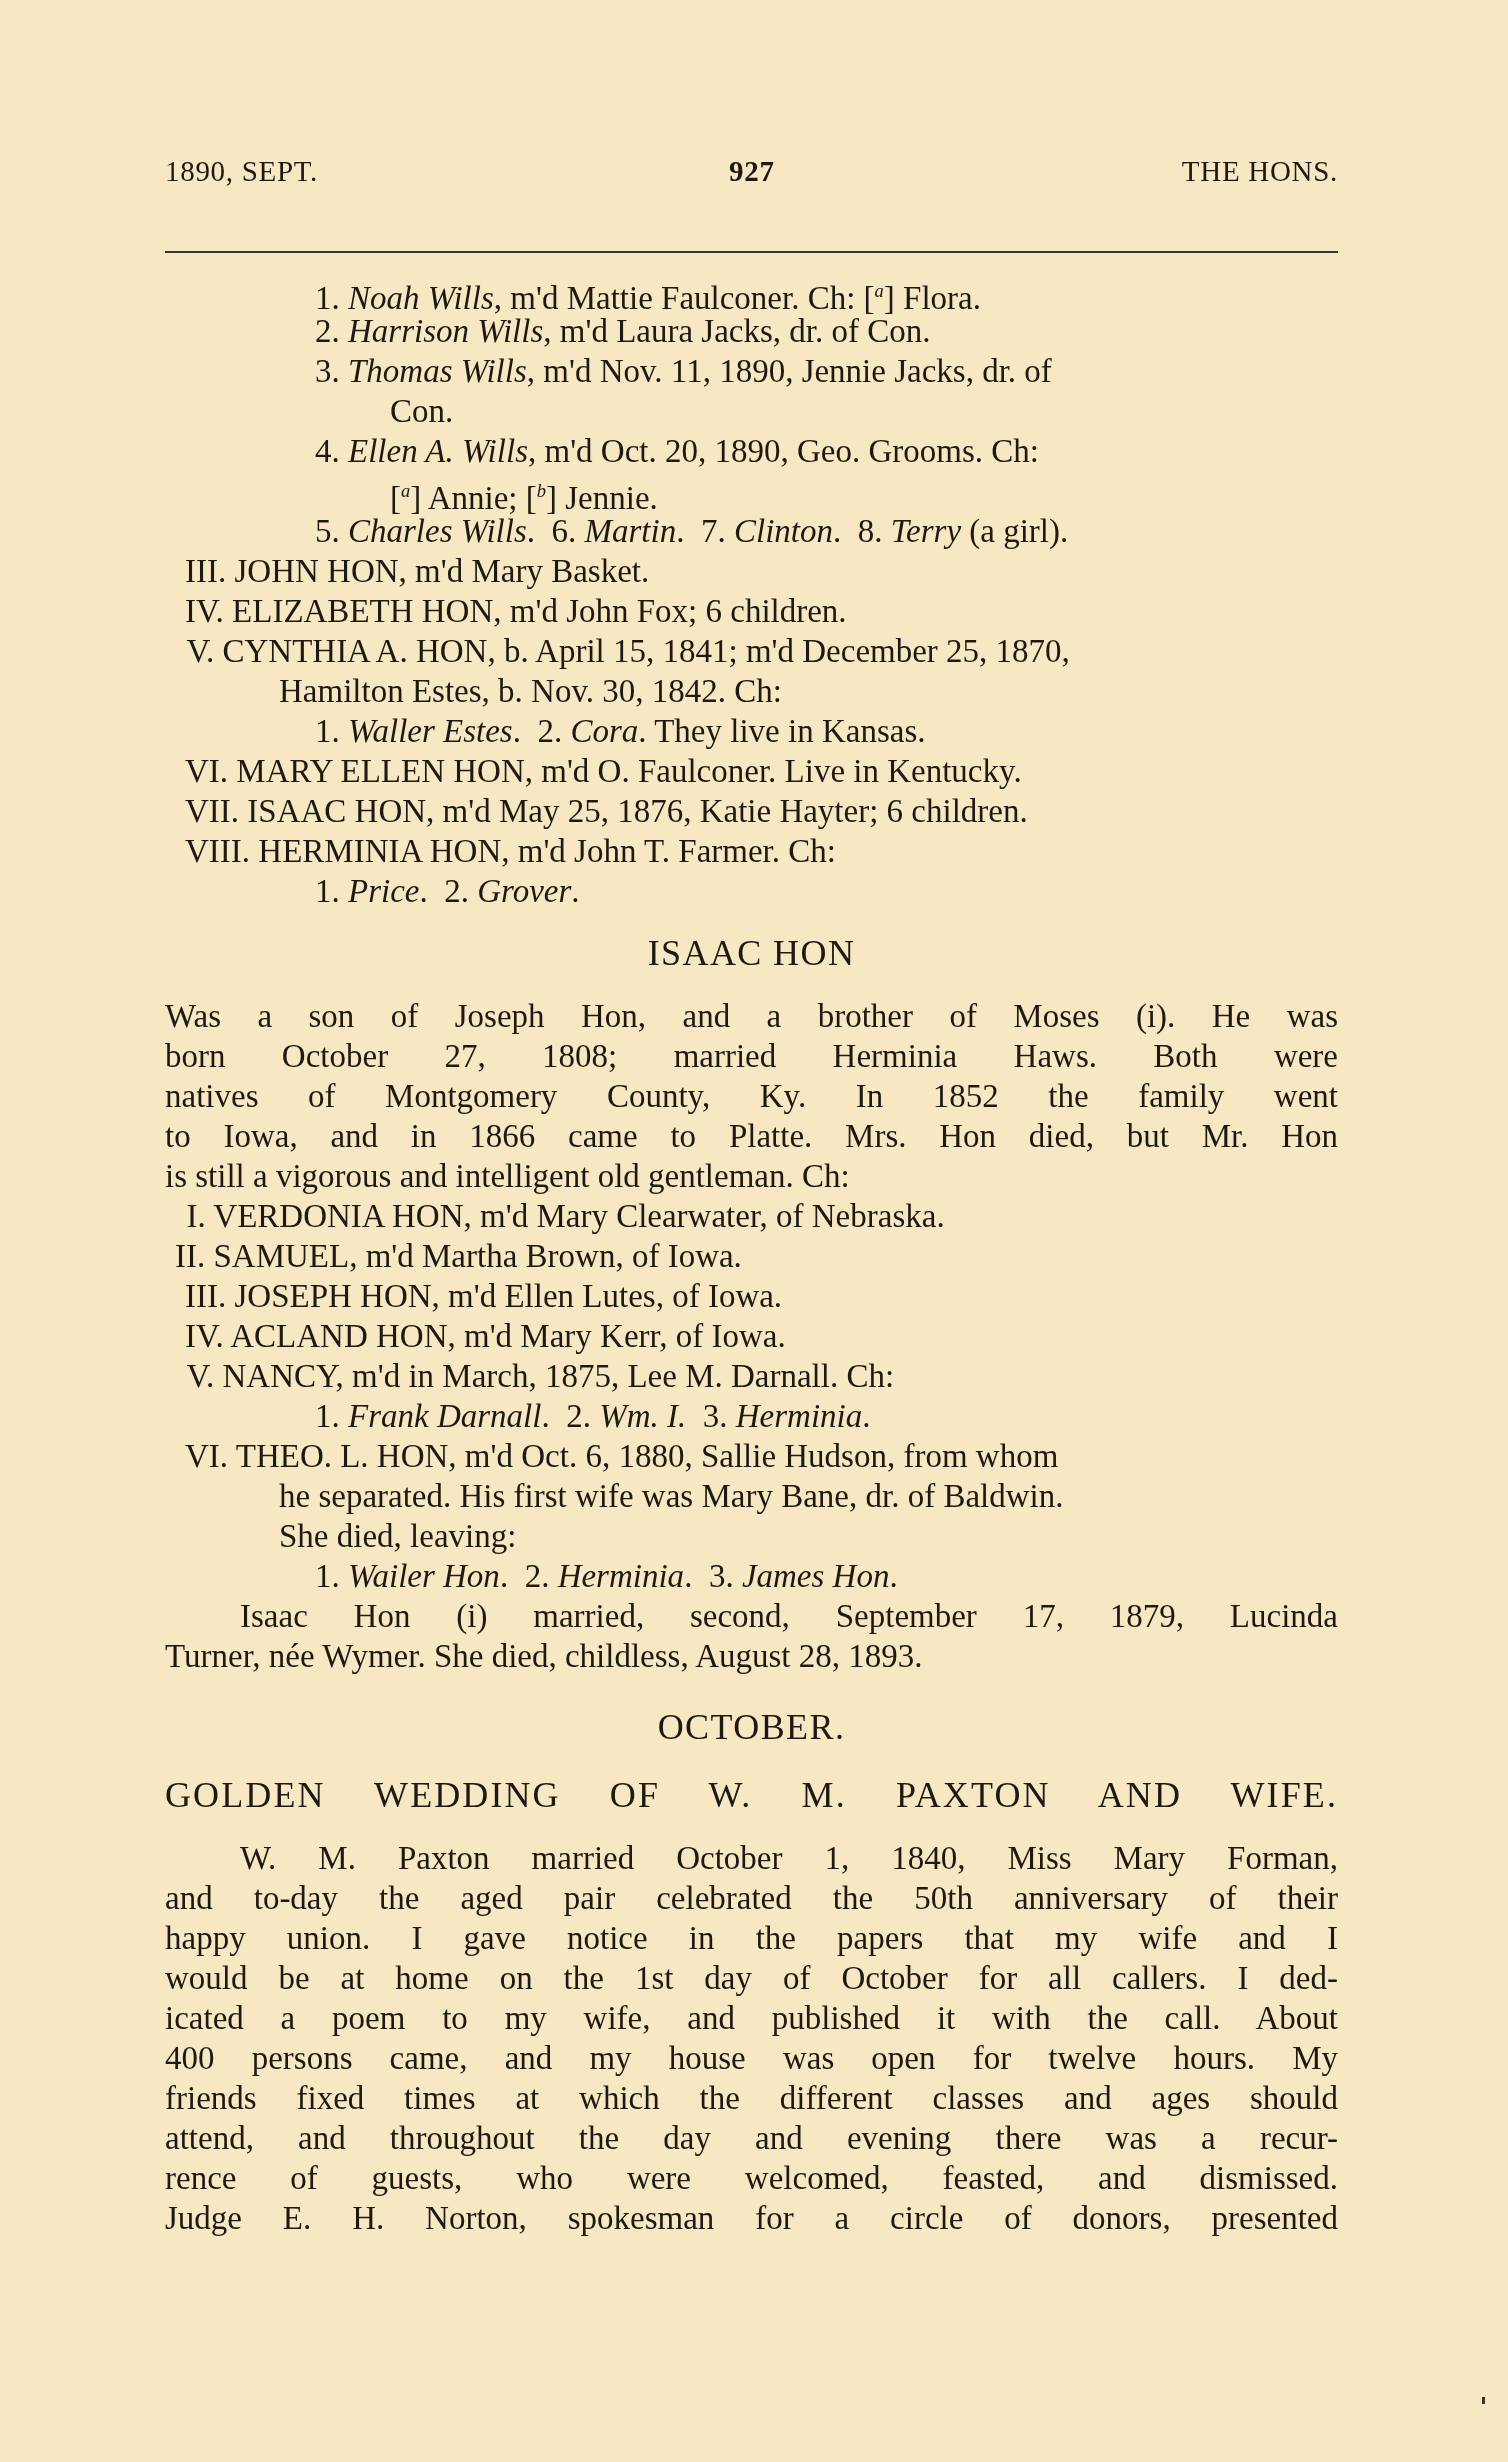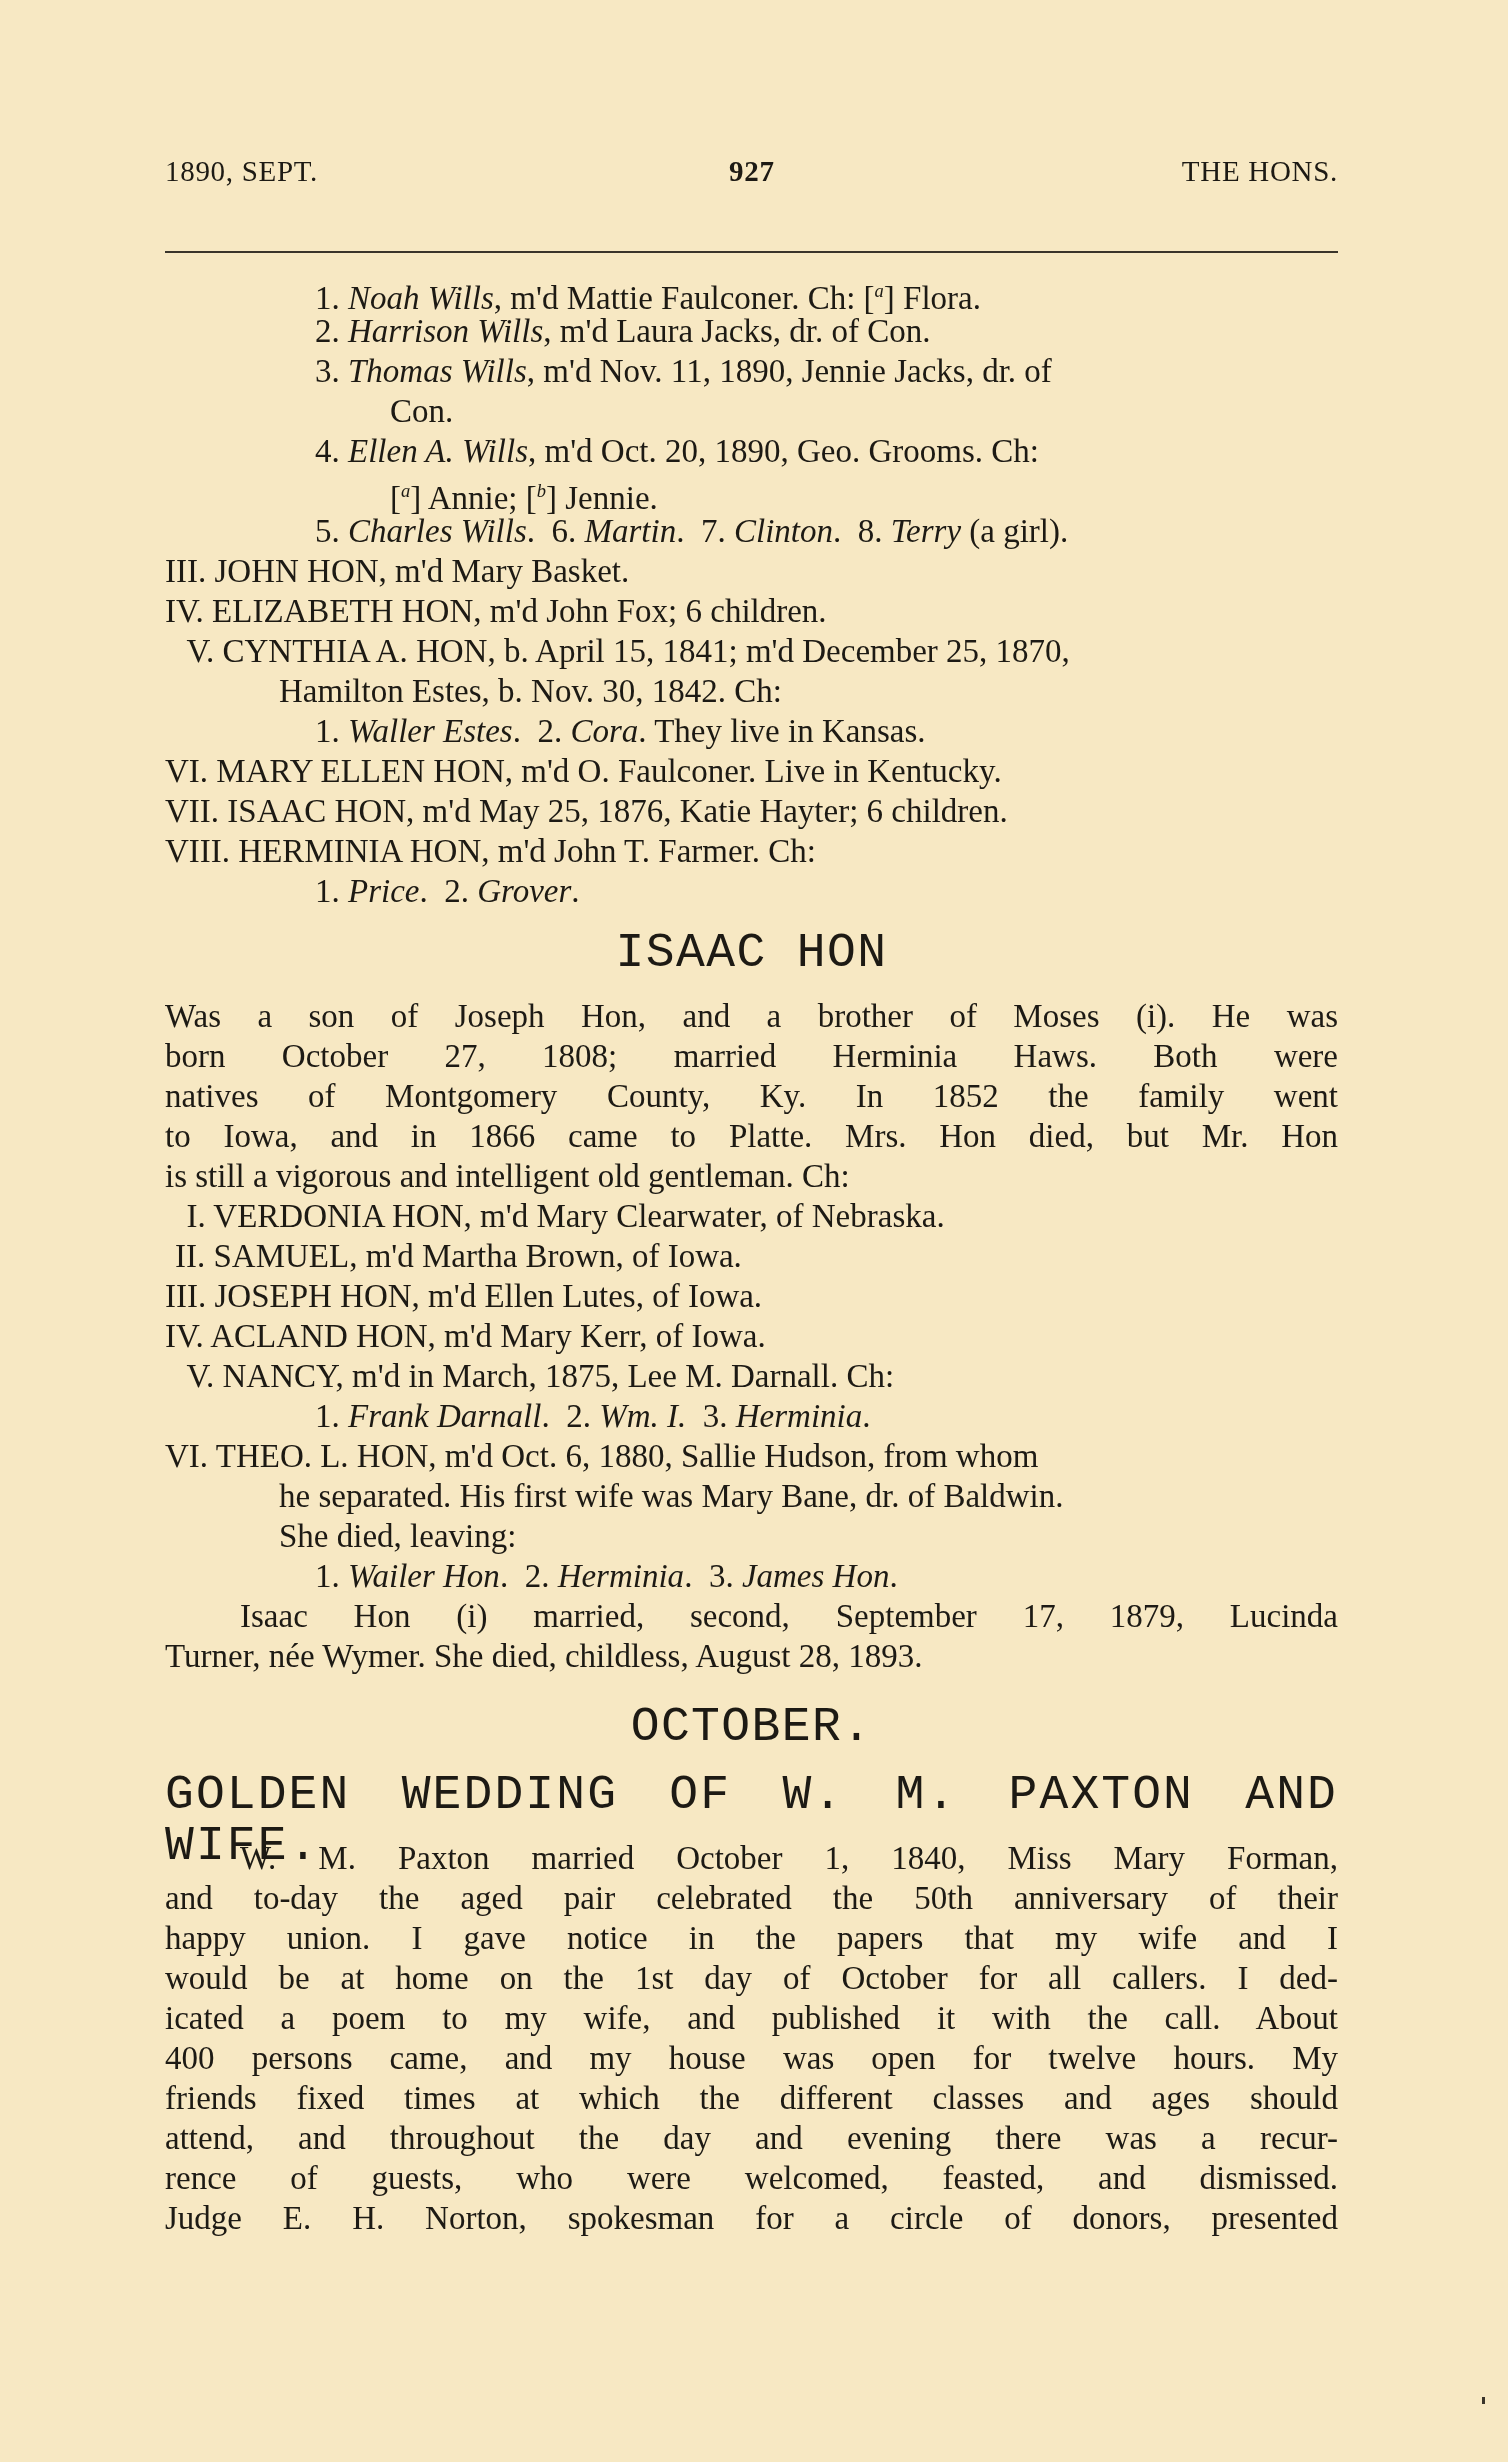--- a/index.html
+++ b/index.html
@@ -49,29 +49,28 @@
     font-size: 33px;
     line-height: 40px;
   }
   .line {
     white-space: nowrap;
     height: 40px;
   }
   .ind1 { padding-left: 150px; }
   .ind1c { padding-left: 225px; }
   .ind2 { padding-left: 114px; }
-  .roman { padding-left: 0; }
+  .roman { padding-left: 0; margin-left: 20px; }
   .romanV { padding-left: 21.4px; }
   .heading {
     text-align: center;
-    font-size: 48px;
+    font-size: 36px;
     letter-spacing: 1.4px;
     height: 51px;
     line-height: 51px;
-    font-family: Liberation Mono, monospace;
   }
   .heading.wide {
     text-align: justify;
     text-align-last: justify;
     letter-spacing: 2.1px;
   }
   .spacer-s { height: 17px; }
   .spacer-m { height: 26px; }
   .justify {
     text-align: justify;

